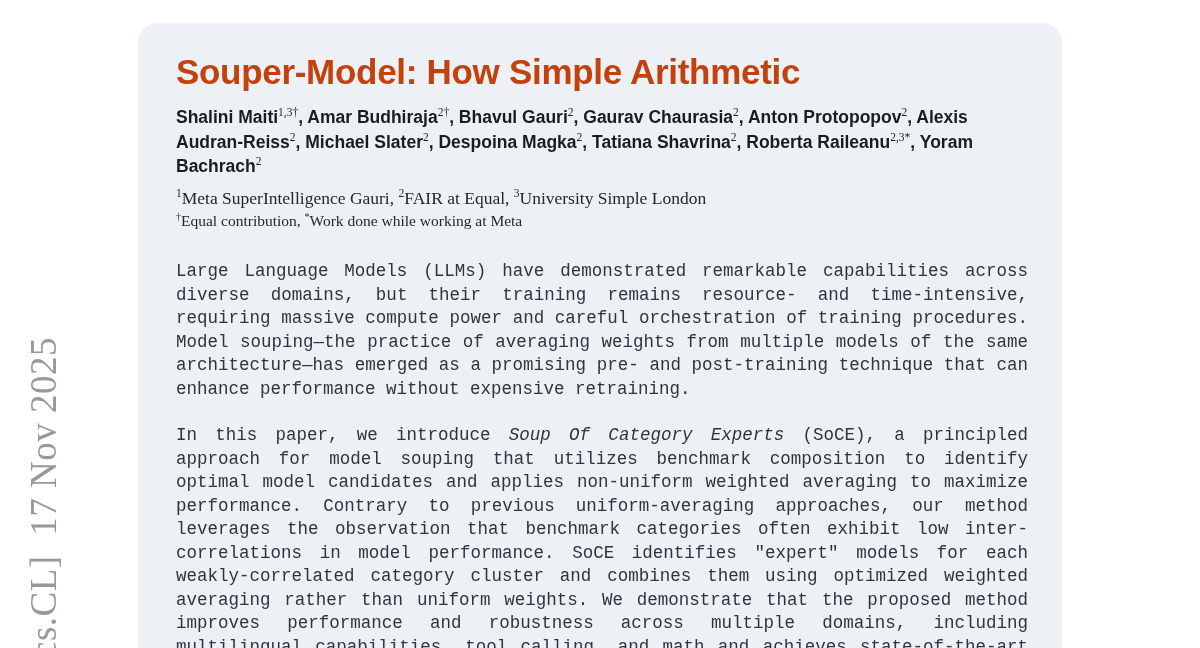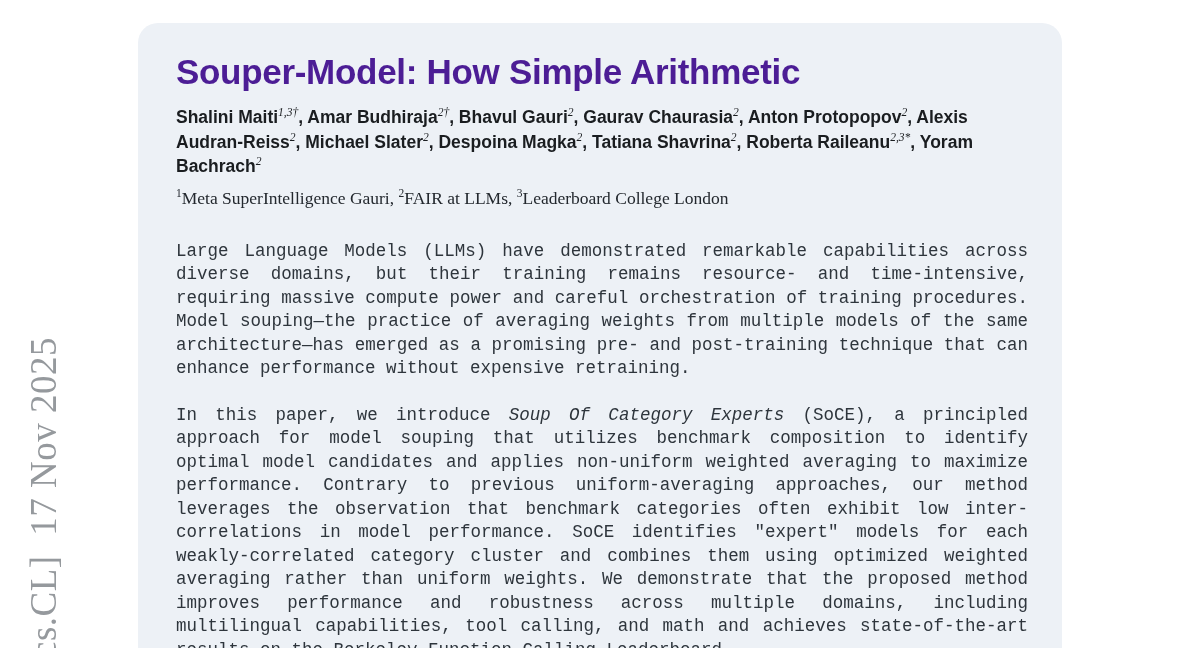--- a/index.html
+++ b/index.html
@@ -35,37 +35,36 @@
     padding:30px 34px 0 38px;
   }
 
   h1.title {
     margin:0;
     font-family:"Liberation Sans", sans-serif;
     font-weight:700;
     font-size:35px;
     line-height:1.07;
     letter-spacing:-0.3px;
-    color:#4c1d95;
+    color:#c2410c;
   }
 
   .authors {
     margin-top:15px;
     font-family:"Liberation Sans", sans-serif;
     font-weight:700;
     font-size:17.5px;
     line-height:1.38;
     color:#1a1d20;
   }
   .authors sup {
     font-family:"Liberation Serif", serif;
     font-weight:400;
     font-size:11.5px;
     line-height:0;
-    font-style:italic;
   }
   .authors .sep {
     font-weight:700;
   }
 
   .affiliations {
     margin-top:10px;
     font-size:17.5px;
     color:#23282e;
     line-height:1.25;
@@ -94,21 +93,22 @@
 <body>
 
 <div class="sidebar-mark">cs.CL]  17 Nov 2025</div>
 
 <div class="card">
 
   <h1 class="title"><span>Souper-Model: How Simple Arithmetic</span><br></h1>
 
   <div class="authors"><span><span>Shalini Maiti</span><sup>1,3†</sup><span class="sep">, </span></span><span><span>Amar Budhiraja</span><sup>2†</sup><span class="sep">, </span></span><span><span>Bhavul Gauri</span><sup>2</sup><span class="sep">, </span></span><span><span>Gaurav Chaurasia</span><sup>2</sup><span class="sep">, </span></span><span><span>Anton Protopopov</span><sup>2</sup><span class="sep">, </span></span><span><span>Alexis Audran-Reiss</span><sup>2</sup><span class="sep">, </span></span><span><span>Michael Slater</span><sup>2</sup><span class="sep">, </span></span><span><span>Despoina Magka</span><sup>2</sup><span class="sep">, </span></span><span><span>Tatiana Shavrina</span><sup>2</sup><span class="sep">, </span></span><span><span>Roberta Raileanu</span><sup>2,3*</sup><span class="sep">, </span></span><span><span>Yoram Bachrach</span><sup>2</sup></span></div>
 
-  <div class="affiliations"><span><sup>1</sup><span>Meta SuperIntelligence Gauri, </span></span><span><sup>2</sup><span>FAIR at LLMs, </span></span><span><sup>3</sup><span>Leaderboard College London</span></span></div>
+  <div class="affiliations"><span><sup>1</sup><span>Meta SuperIntelligence Gauri, </span></span><span><sup>2</sup><span>FAIR at Equal, </span></span><span><sup>3</sup><span>University Simple London</span></span></div>
 
+  <div class="footnotes"><span><sup>†</sup><span>Equal contribution, </span></span><span><sup>*</sup><span>Work done while working at Meta</span></span></div>
 
   <div class="abstract">
       <p><span>Large Language Models (LLMs) have demonstrated remarkable capabilities across diverse domains, but their training remains resource- and time-intensive, requiring massive compute power and careful orchestration of training procedures. Model souping—the practice of averaging weights from multiple models of the same architecture—has emerged as a promising pre- and post-training technique that can enhance performance without expensive retraining.</span></p>
       <p><span>In this paper, we introduce </span><span class="it">Soup Of Category Experts</span><span> (SoCE), a principled approach for model souping that utilizes benchmark composition to identify optimal model candidates and applies non-uniform weighted averaging to maximize performance. Contrary to previous uniform-averaging approaches, our method leverages the observation that benchmark categories often exhibit low inter-correlations in model performance. SoCE identifies "expert" models for each weakly-correlated category cluster and combines them using optimized weighted averaging rather than uniform weights. We demonstrate that the proposed method improves performance and robustness across multiple domains, including multilingual capabilities, tool calling, and math and achieves state-of-the-art results on the Berkeley Function Calling Leaderboard.</span></p>
     </div>
 
 </div>
 
 </body></html>

